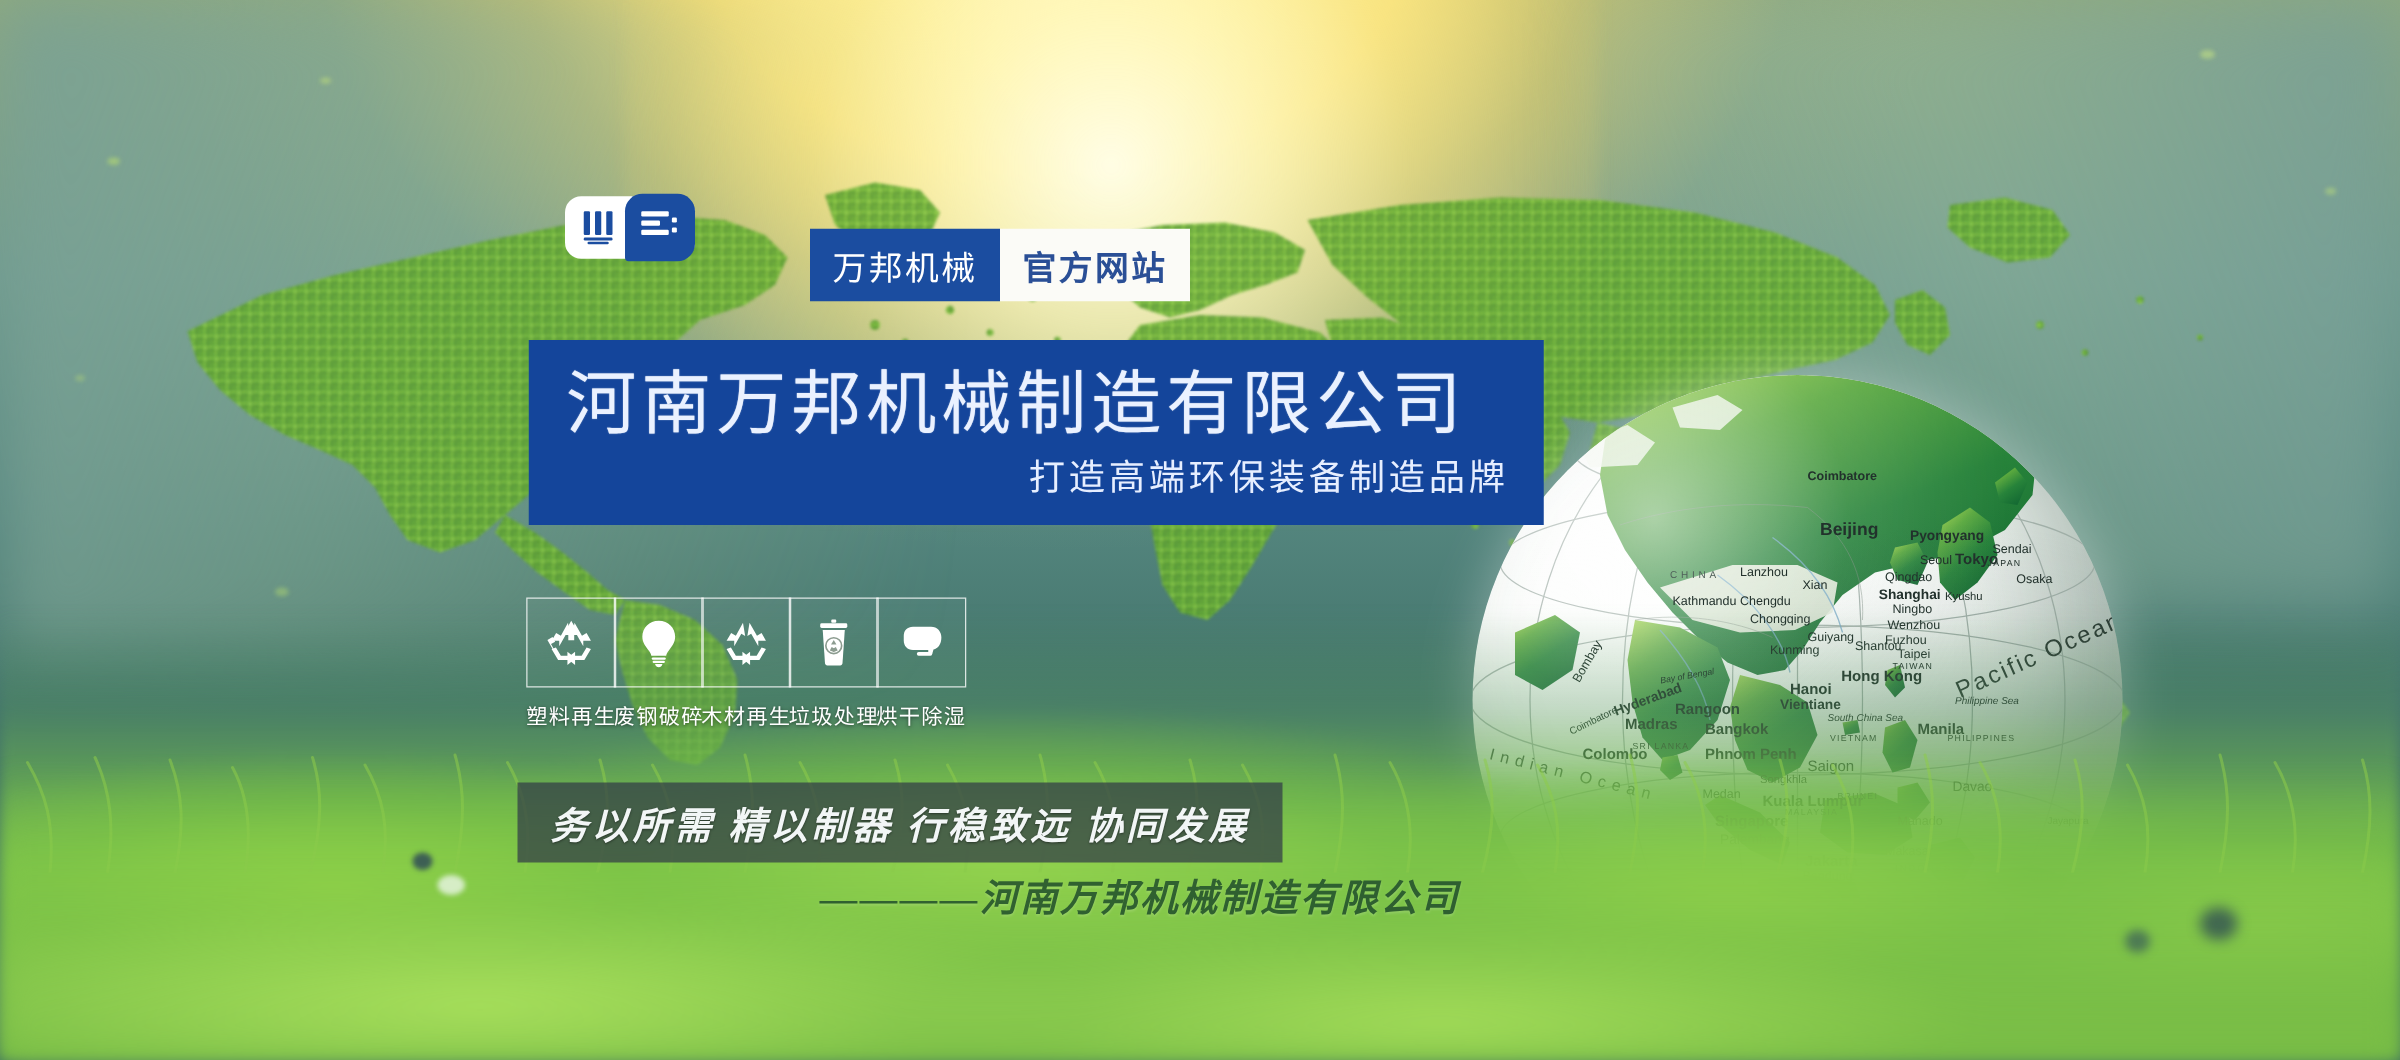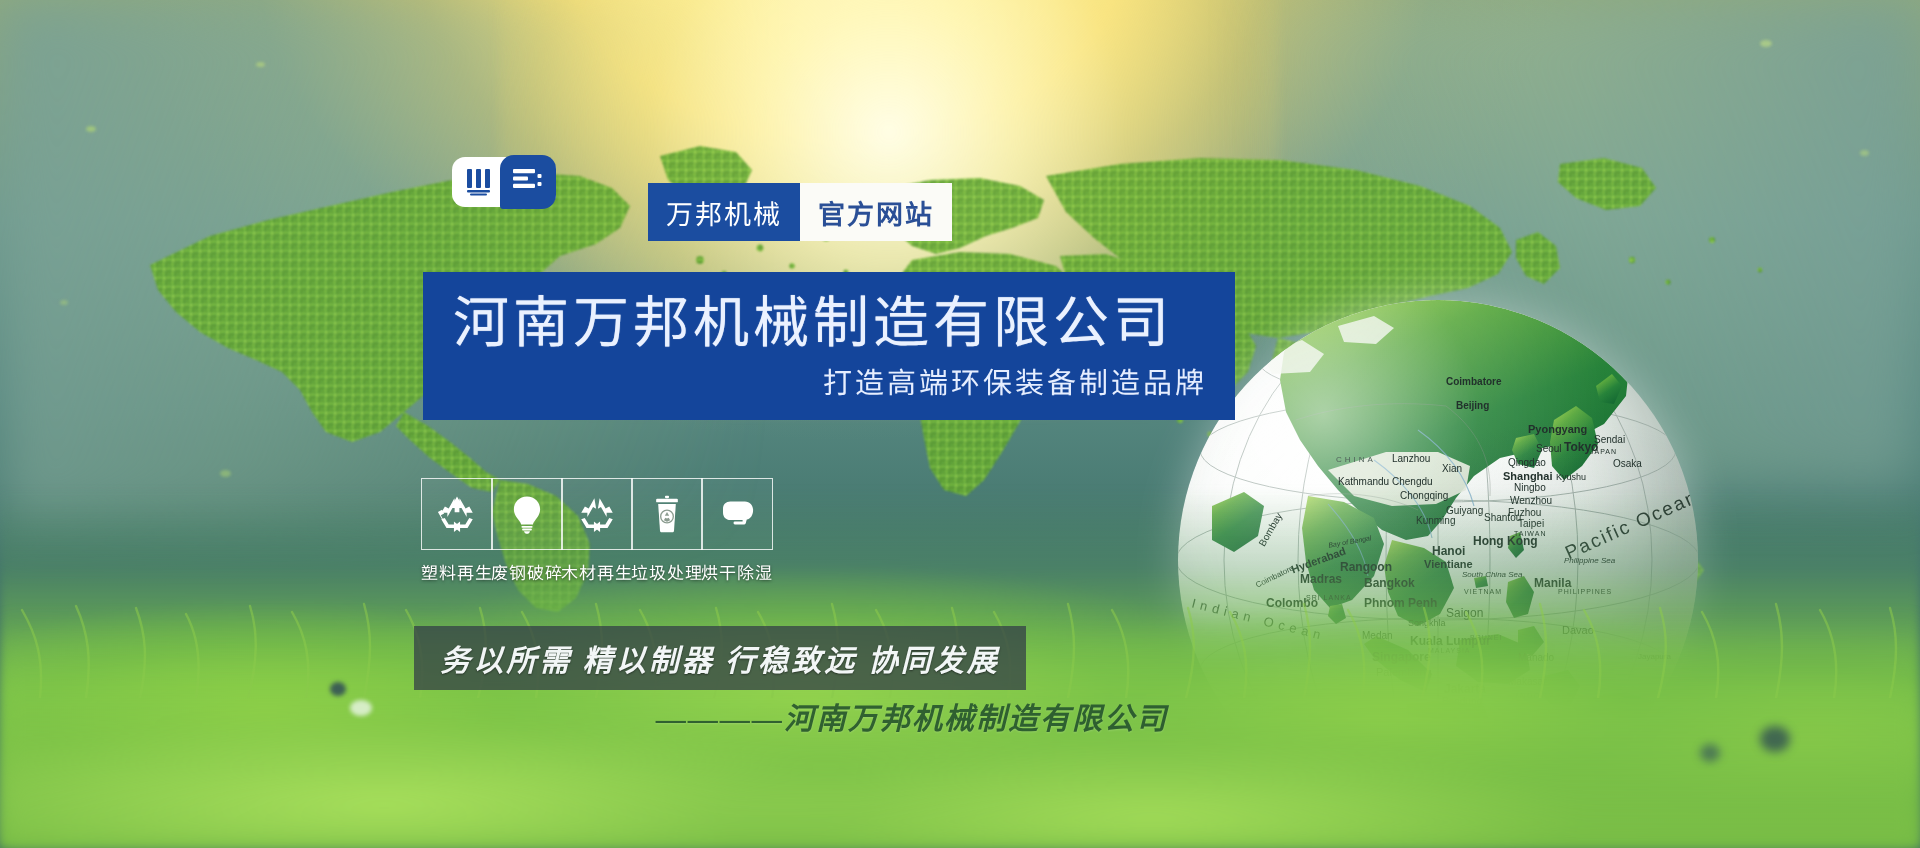--- a/index.html
+++ b/index.html
@@ -358,21 +358,21 @@
             <path d="M268,106 C300,130 314,160 312,196"></path>
             <path d="M130,196 C168,190 210,196 240,210"></path>
           </g>
         </g>
       </svg>
       <div class="globe-gloss"></div>
 
       <div class="globe-label" style="left:382px;top:214px;font-size:19px;letter-spacing:2px;transform:rotate(-24deg);color:#2b3a34;">Pacific Ocean</div>
       <div class="globe-label" style="left:12px;top:312px;font-size:13px;letter-spacing:5px;transform:rotate(14deg);color:#3a4a42;">Indian Ocean</div>
       <div class="globe-label" style="left:295px;top:234px;font-size:12px;font-weight:bold;">Hong Kong</div>
-      <div class="globe-label" style="left:278px;top:100px;font-size:10px;font-weight:bold;">Beijing</div>
+      <div class="globe-label" style="left:278px;top:115px;font-size:14px;font-weight:bold;">Beijing</div>
       <div class="globe-label" style="left:268px;top:76px;font-size:10px;font-weight:bold;">Coimbatore</div>
       <div class="globe-label" style="left:325px;top:170px;font-size:11px;font-weight:bold;">Shanghai</div>
       <div class="globe-label" style="left:336px;top:182px;font-size:10px;">Ningbo</div>
       <div class="globe-label" style="left:332px;top:195px;font-size:10px;">Wenzhou</div>
       <div class="globe-label" style="left:330px;top:207px;font-size:10px;">Fuzhou</div>
       <div class="globe-label" style="left:340px;top:218px;font-size:10px;">Taipei</div>
       <div class="globe-label" style="left:336px;top:230px;font-size:7px;letter-spacing:1px;">TAIWAN</div>
       <div class="globe-label" style="left:158px;top:155px;font-size:8px;letter-spacing:3px;color:#50605a;">CHINA</div>
       <div class="globe-label" style="left:264px;top:163px;font-size:10px;">Xian</div>
       <div class="globe-label" style="left:214px;top:153px;font-size:10px;">Lanzhou</div>

